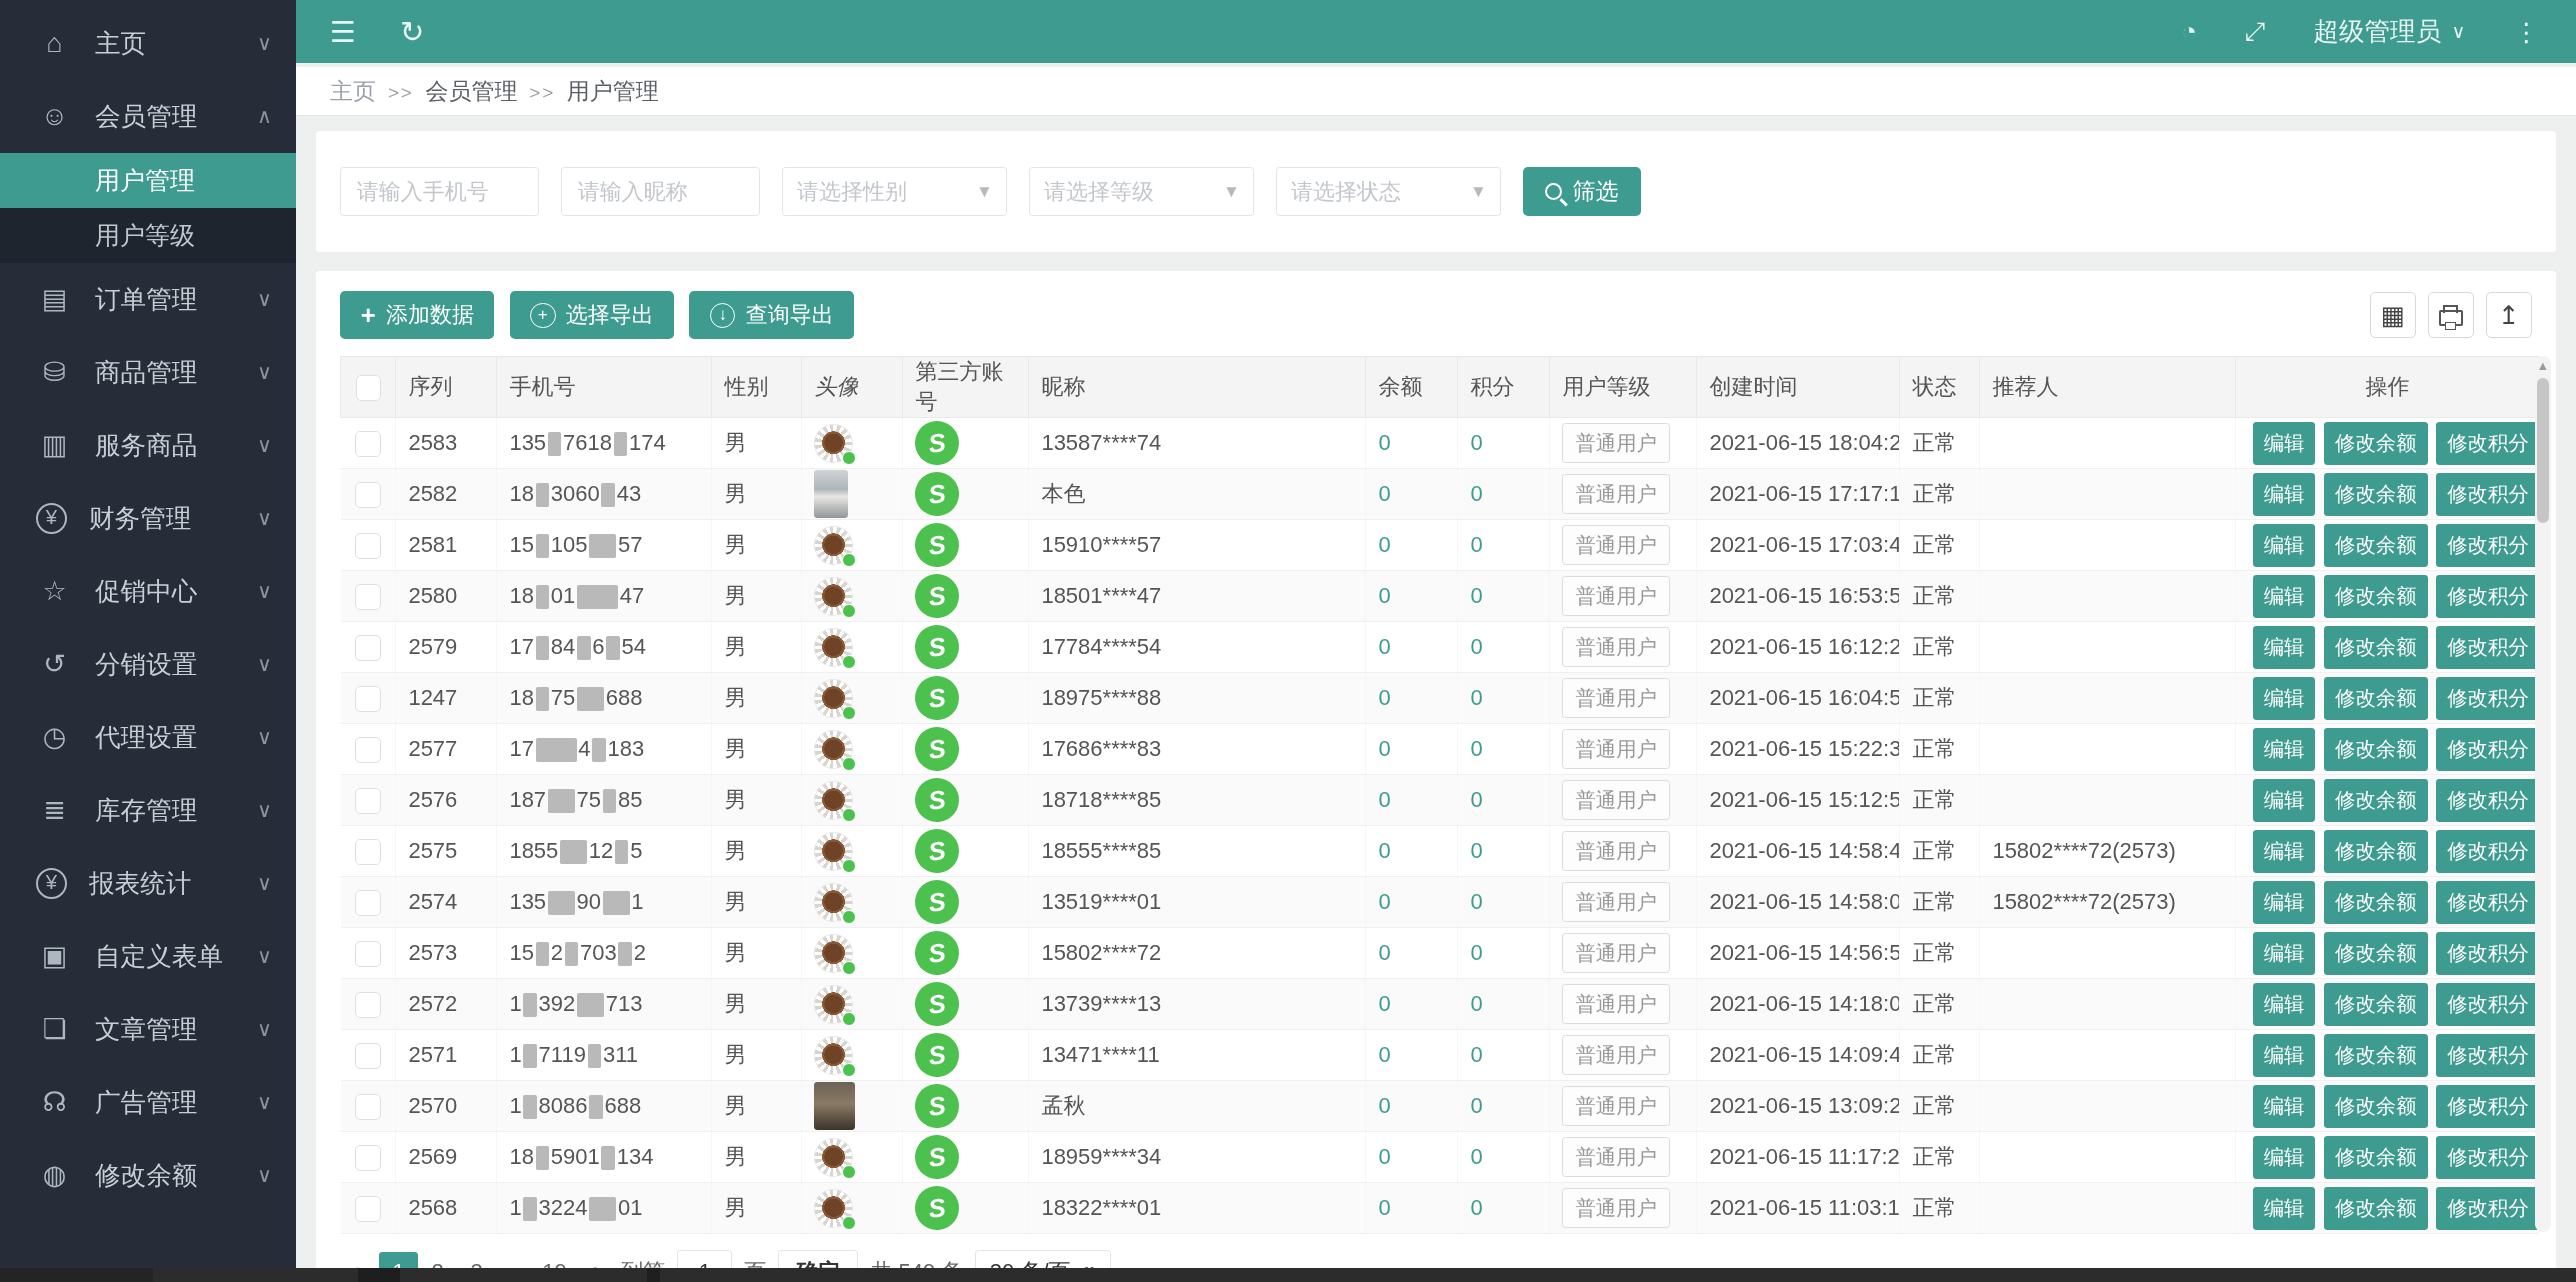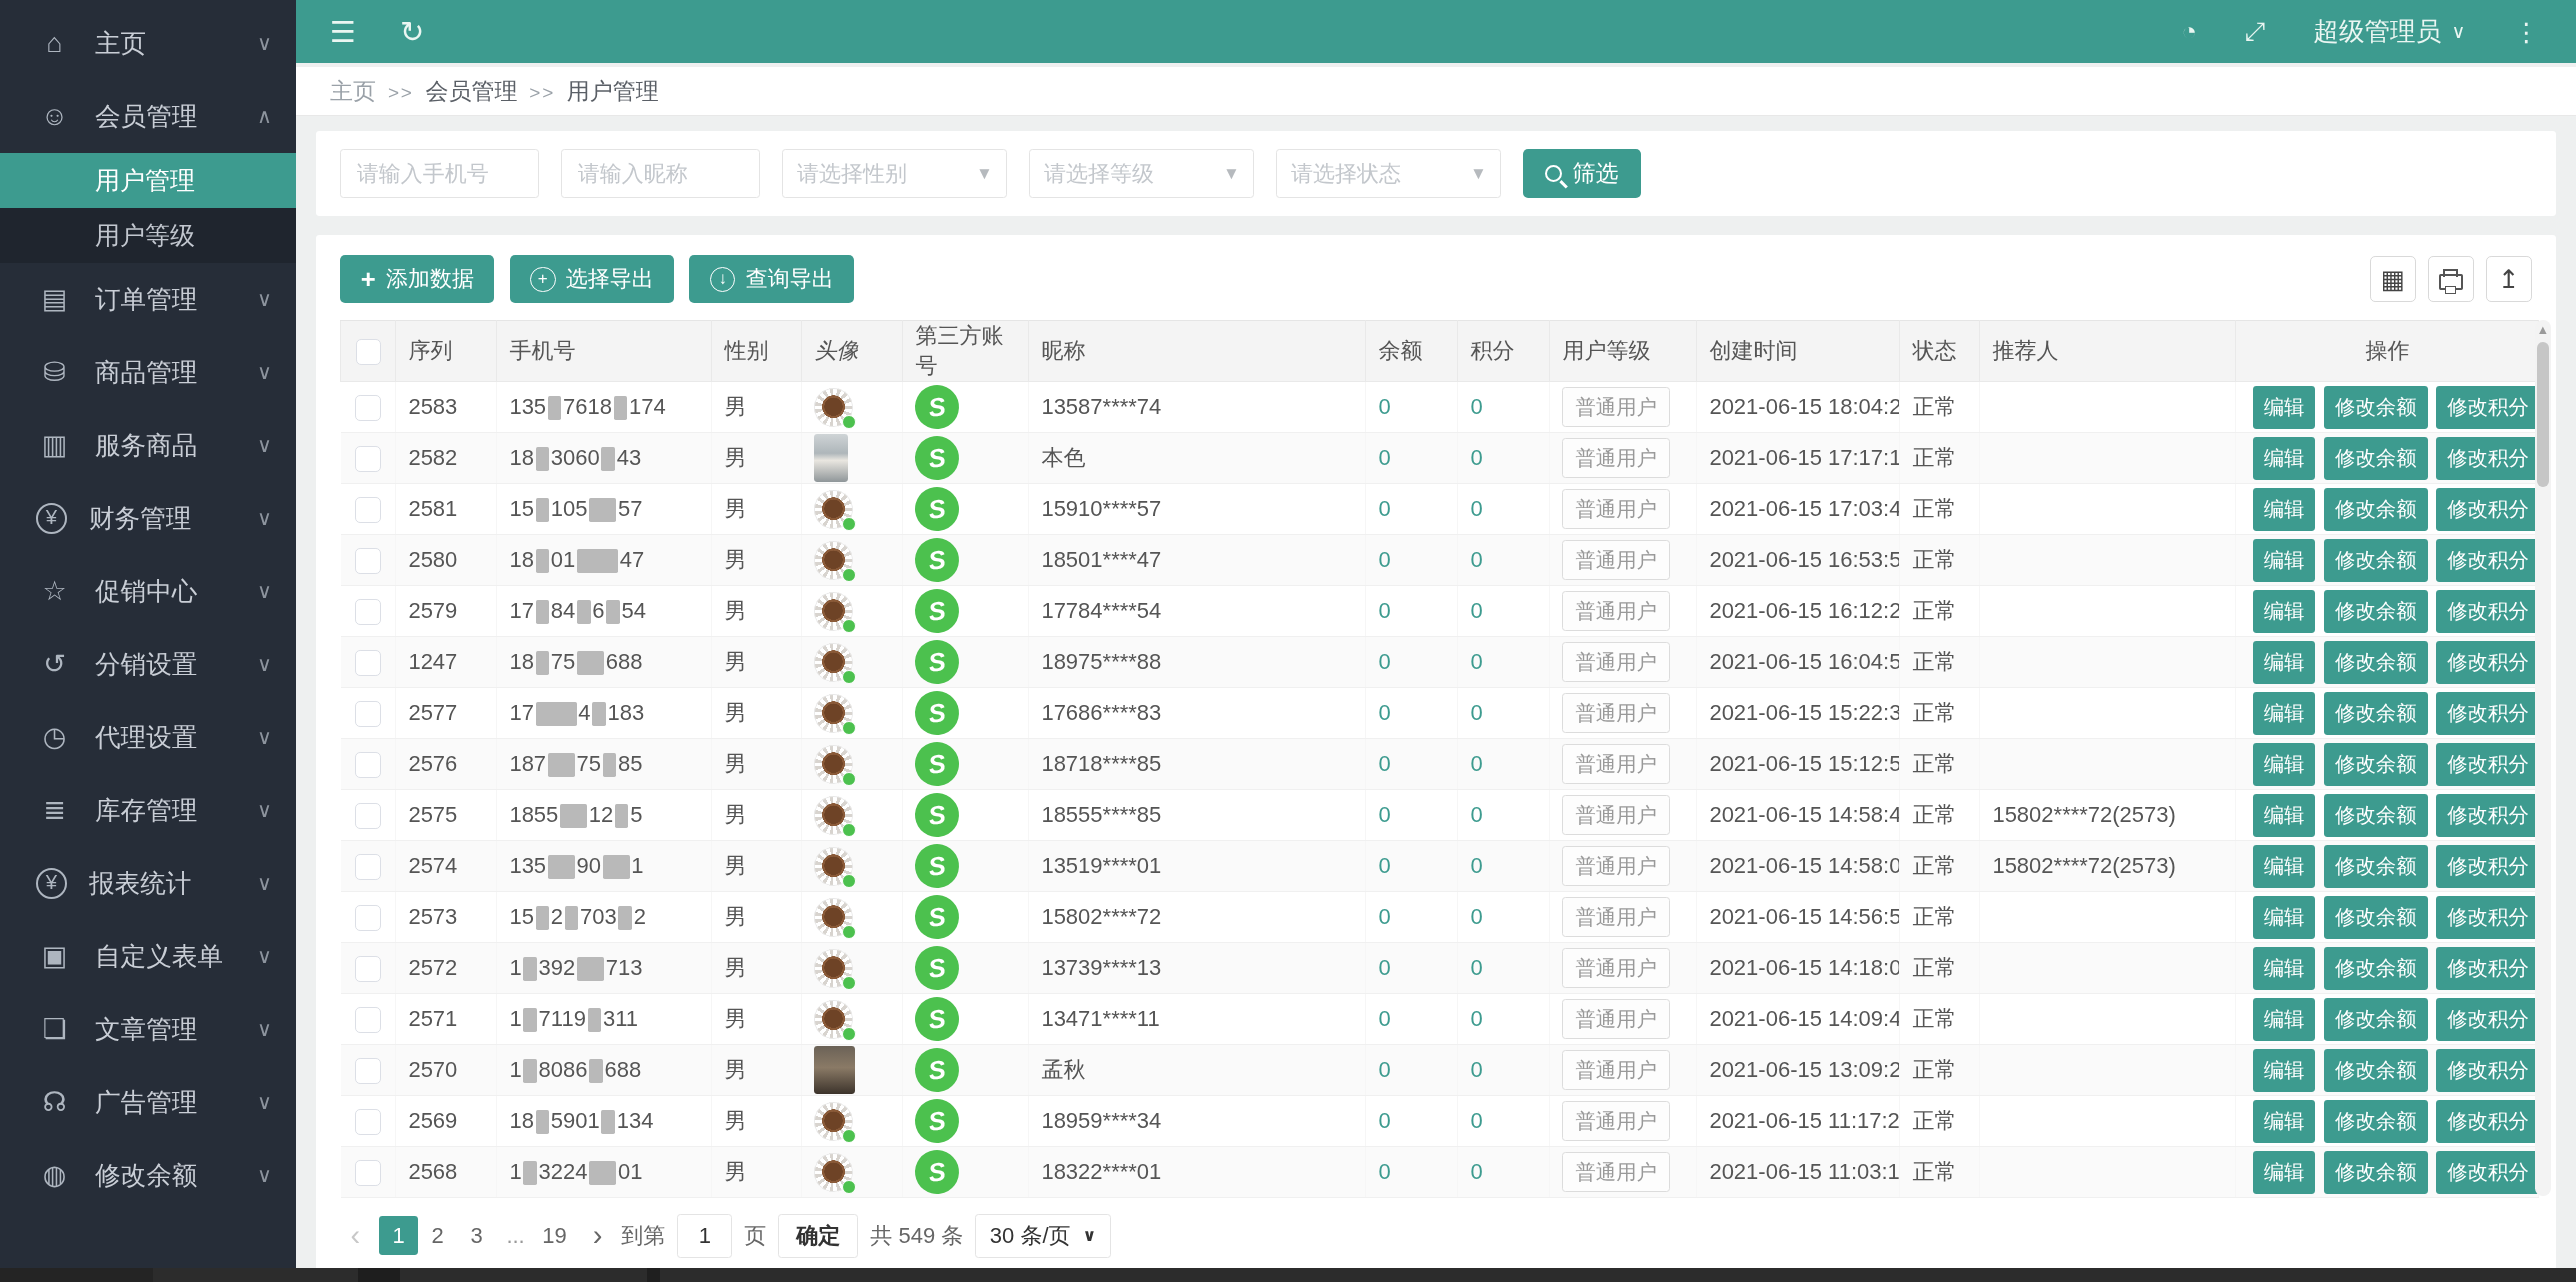--- a/index.html
+++ b/index.html
@@ -35,21 +35,21 @@
   
   .crumbbar{position:absolute;left:296px;right:0;top:67px;height:49px;background:#fff;border-bottom:0.9px solid #e8e8e8;
         display:flex;align-items:center;padding-left:29px;font-size:23px;}
   .bc-item{color:#5a5f66;margin:0 5.1px;cursor:pointer;}
   .bc-item.muted{color:#9aa1a8;}
   .bc-sep{color:#9aa1a8;font-size:19px;margin:0 6.8px;letter-spacing:1.7px;}
 
   
   .main{position:absolute;left:296px;right:0;top:112px;bottom:13.6px;overflow:hidden;}
   .panel{background:#fff;margin:19px 20.4px 0 20.4px;border-radius:3.4px;}
-  .filterbar{padding:18px 24px;display:flex;align-items:center;gap:22px;}
+  .filterbar{padding:36px 24px;display:flex;align-items:center;gap:22px;}
   .f-input{width:199px;height:49px;border:0.9px solid #e4e4e4;border-radius:3.4px;background:#fff;
         padding:0 15.3px;font-size:22px;color:#666;font-family:inherit;}
   .f-input::placeholder{color:#c3c7cc;}
   .f-select{width:225px;height:49px;border:0.9px solid #e4e4e4;border-radius:3.4px;display:flex;align-items:center;
         padding:0 13.6px;color:#c3c7cc;font-size:22px;cursor:pointer;}
   .f-select .txt{flex:1;}
   .f-select .car{color:#b6babe;font-size:17px;}
   .search-btn{height:49px;padding:0 22px;background:var(--accent);border:none;border-radius:5.1px;color:#fff;
         font-size:23px;display:flex;align-items:center;gap:10.2px;cursor:pointer;font-family:inherit;}
   .lens{width:17px;height:17px;border:2.6px solid #fff;border-radius:50%;position:relative;display:inline-block;}

